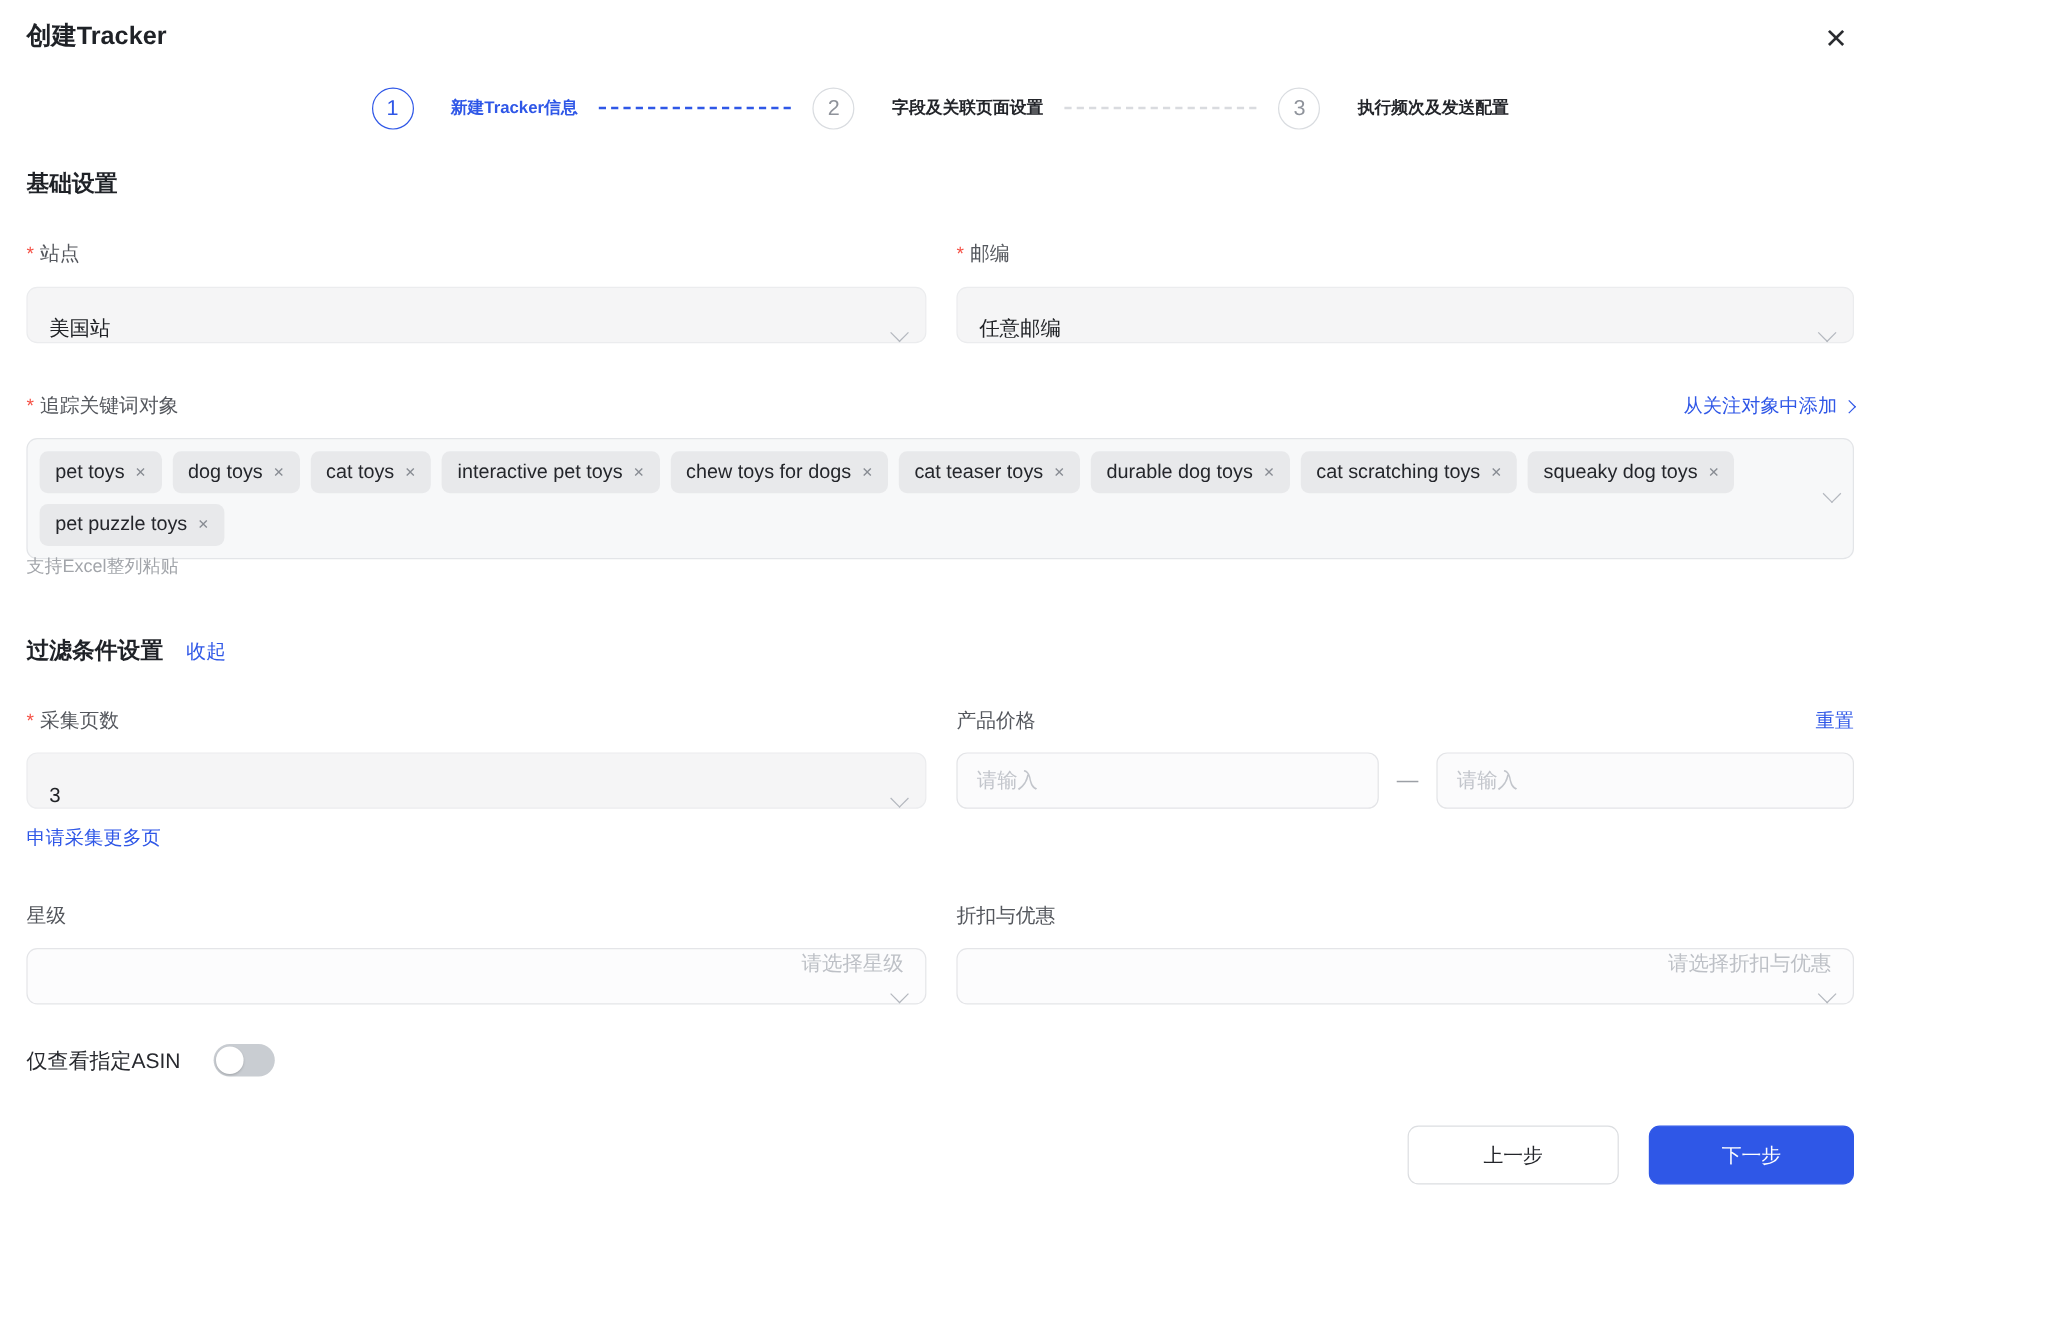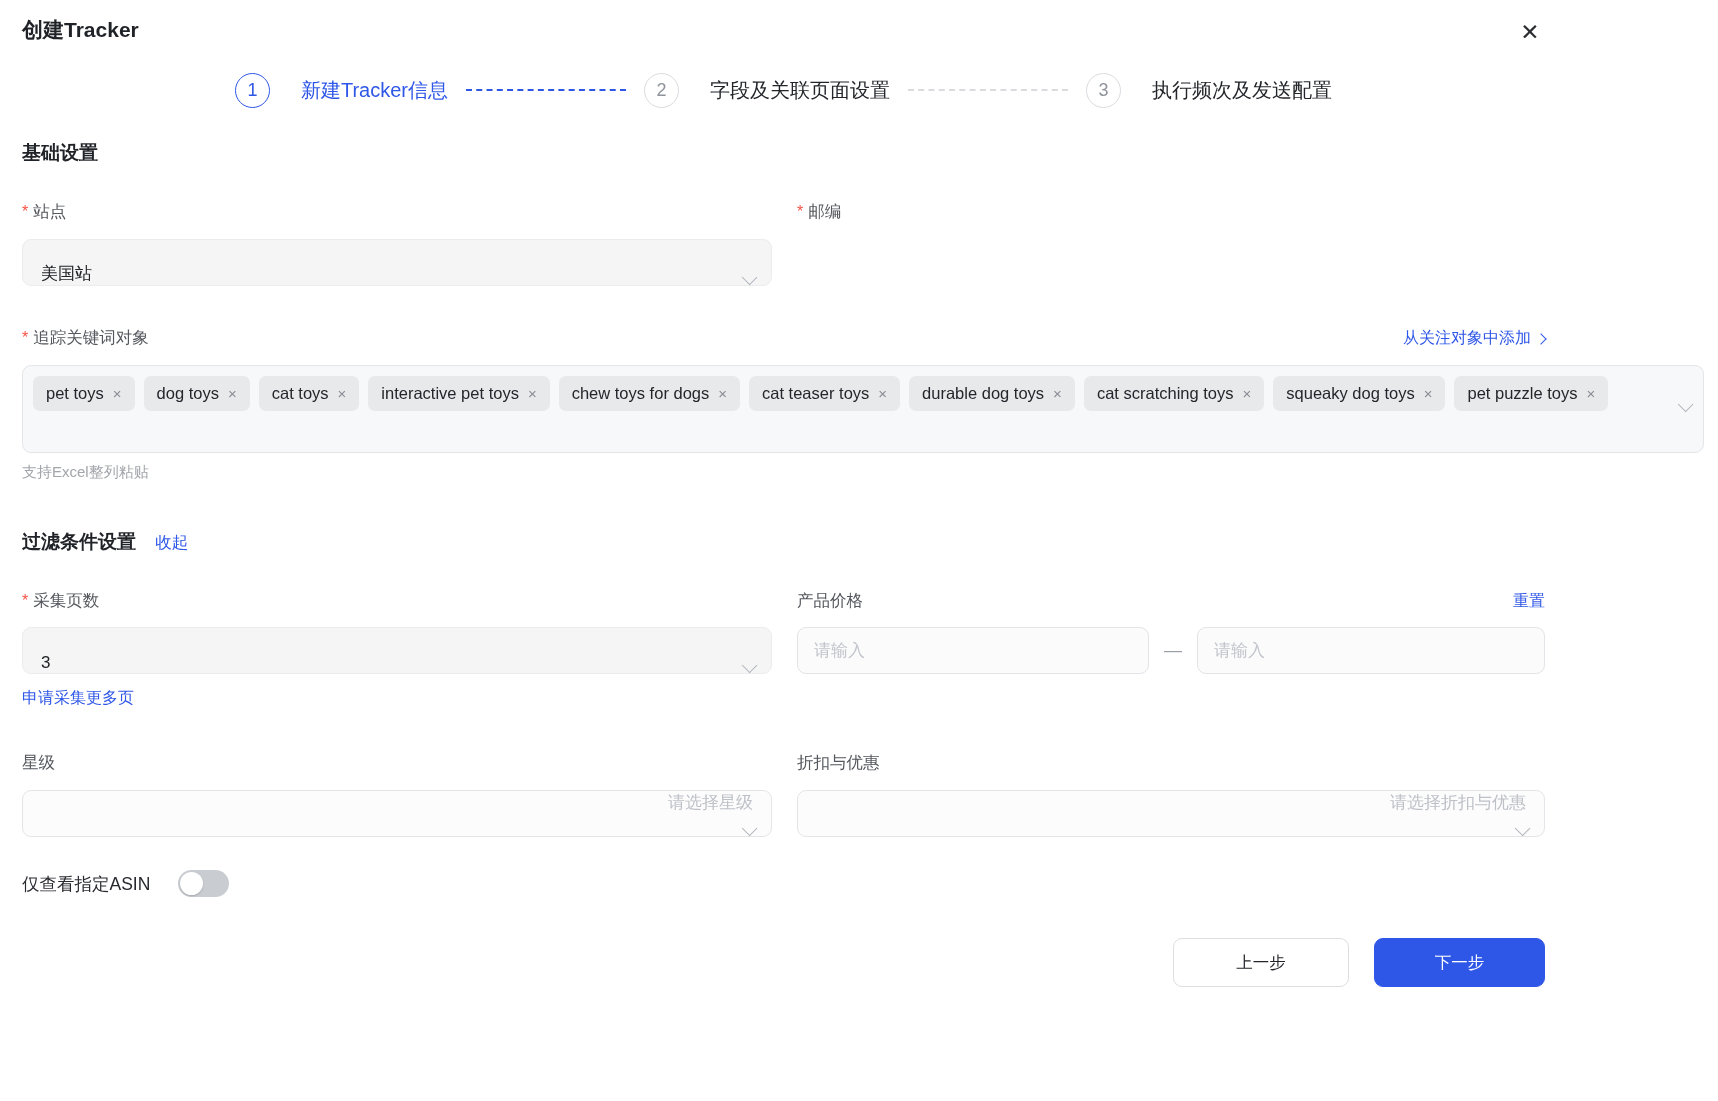--- a/index.html
+++ b/index.html
@@ -9,21 +9,21 @@
 
   .dialog-title { position:absolute; left:22px; top:16px; font-size:21px; font-weight:700; color:#1f2227; }
   .close-btn { position:absolute; left:1512px; top:14px; width:36px; height:36px; display:flex; align-items:center; justify-content:center;
                font-size:23px; color:#2a2c30; cursor:pointer; }
 
   
   .stepper { position:absolute; left:22px; top:68px; width:1523px; height:44px; display:flex; align-items:center; justify-content:center; }
   .step { display:flex; align-items:center; }
   .step-circle { width:35px; height:35px; border-radius:50%; border:1px solid #d9dce0; display:flex; align-items:center; justify-content:center;
                  font-size:18px; color:#8f939b; background:#fff; flex:0 0 auto; }
-  .step-label { margin-left:31px; font-size:20px; color:#23252a; white-space:nowrap; }
+  .step-label { margin-left:31px; font-size:14px; color:#23252a; white-space:nowrap;font-weight:bold; }
   .step.active .step-circle { border-color:var(--accent); color:var(--accent); }
   .step.active .step-label { color:var(--accent); }
   .connector { width:160px; height:0; border-top:2px dashed #2f57e7; margin:0 18px; }
   .connector.gray { border-top-color:#d9dbdf; }
 
   .section-heading { position:absolute; font-size:19px; font-weight:700; color:#1f2227; }
 
   .field-label { font-size:16.5px; color:#54575d; white-space:nowrap; }
   .req { color:var(--required); margin-right:5px; font-size:16px; }
 
@@ -35,21 +35,21 @@
 
   .text-input { height:47px; background:#fbfbfc; border:1px solid #e3e4e7; border-radius:9px; padding:0 16px; font-size:17px; color:#212327;
                 font-family:inherit; outline:none; }
   .text-input::placeholder { color:#c2c5cb; }
 
   .link { color:var(--accent); font-size:16px; cursor:pointer; text-decoration:none; white-space:nowrap; }
   .chev-right { display:inline-block; width:8px; height:8px; border-right:1.6px solid var(--accent); border-bottom:1.6px solid var(--accent);
                 transform:rotate(-45deg); margin-left:6px; }
 
   
-  .tag-box { position:absolute; left:22px; top:365px; width:1682px; min-height:88px; background:#f7f8f9; border:1px solid #e3e5e8;
+  .tag-box { position:absolute; left:22px; top:365px; width:1523px; min-height:88px; background:#f7f8f9; border:1px solid #e3e5e8;
              border-radius:9px; padding:10px 34px 10px 10px; display:flex; flex-wrap:wrap; gap:9px; align-content:flex-start; cursor:text; }
   .tag { background:#e8e9eb; border-radius:7px; height:35px; display:inline-flex; align-items:center; padding:0 13px; font-size:16.5px; color:#24262b; }
   .tag-x { margin-left:9px; color:#888c93; font-size:15px; cursor:pointer; line-height:1; }
   .tagbox-chev { position:absolute; right:14px; top:50%; margin-top:-8px; }
 
   .hint { position:absolute; font-size:15px; color:#a2a5aa; }
 
   
   .col-left { position:absolute; left:22px; width:750px; }
   .col-right { position:absolute; left:797px; width:748px; }
@@ -108,20 +108,26 @@
   <div class="col-right" style="top:201px;">
     <div class="field-label"><span class="req">*</span><span>邮编</span></div>
   </div>
 
   <div class="col-left" style="top:239px;">
     <div class="select-box">
       <span class="grow">美国站</span>
       <span class="chev-down"></span>
     </div>
   </div>
+  <div class="col-right" style="top:239px;">
+    <div class="select-box">
+      <span class="grow">任意邮编</span>
+      <span class="chev-down"></span>
+    </div>
+  </div>
 
   <div class="col-left" style="top:327px; width:1523px;">
     <div class="label-row">
       <div class="field-label"><span class="req">*</span><span>追踪关键词对象</span></div>
       <div class="spacer"></div>
       <a class="link"><span>从关注对象中添加</span><span class="chev-right"></span></a>
     </div>
   </div>
 
   <div class="tag-box">

